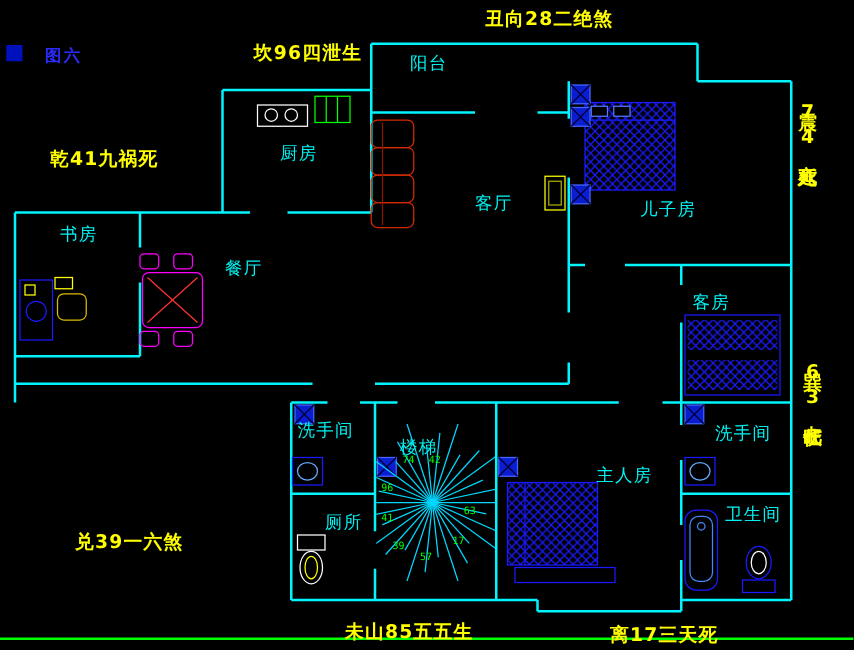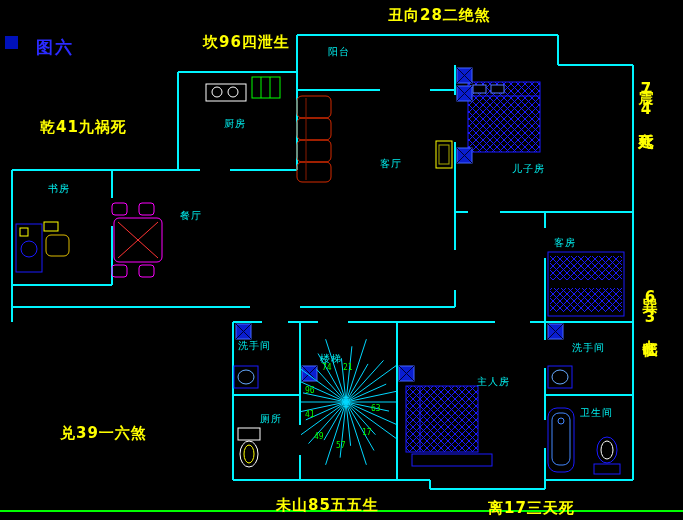--- a/index.html
+++ b/index.html
@@ -1,26 +1,26 @@
 <!DOCTYPE html>
 <html><head>
 <meta charset="utf-8">
 <style>
   html,body{margin:0;padding:0;background:#000;}
   #screen{
     position:relative;width:683px;height:520px;background:#000;overflow:hidden;
     font-family:"DejaVu Sans",sans-serif;
   }
   #plan{position:absolute;left:0;top:0;}
-  .lbl{position:absolute;color:#00f0f0;font-size:10px;line-height:12px;
+  .lbl{position:absolute;color:#00f0f0;font-size:14px;line-height:12px;
        letter-spacing:1px;white-space:nowrap;font-family:Liberation Serif, serif;}
   .fs{position:absolute;color:#ffff00;font-size:15px;font-weight:bold;
       letter-spacing:1px;white-space:nowrap;}
   .fs-v{writing-mode:vertical-rl;text-orientation:upright;letter-spacing:2px;}
-  .fig{position:absolute;color:#2b2bff;font-size:17px;font-weight:bold;letter-spacing:2px;}
+  .fig{position:absolute;color:#2b2bff;font-size:13px;font-weight:bold;letter-spacing:2px;}
   .sn{position:absolute;color:#00ff00;font-size:8px;line-height:9px;
       font-family:"DejaVu Sans Mono",monospace;white-space:nowrap;}
   .corner-mark{position:absolute;left:5px;top:36px;width:13px;height:13px;background:#0011bb;}
 </style>
 </head>
 <body>
 
 <div id="screen">
 
   <svg id="plan" width="683" height="520" viewBox="0 0 683 520">
@@ -256,21 +256,21 @@
   <div class="lbl" style="left:180px;top:210px">餐厅</div>
   <div class="lbl" style="left:554px;top:237px">客房</div>
   <div class="lbl" style="left:238px;top:340px">洗手间</div>
   <div class="lbl" style="left:260px;top:413px">厕所</div>
   <div class="lbl" style="left:320px;top:353px">楼梯</div>
   <div class="lbl" style="left:477px;top:376px">主人房</div>
   <div class="lbl" style="left:572px;top:342px">洗手间</div>
   <div class="lbl" style="left:580px;top:407px">卫生间</div>
 
   <div class="sn" style="left:322px;top:363px">74</div>
-  <div class="sn" style="left:343px;top:363px">21</div>
+  <div class="sn" style="left:343px;top:363px">42</div>
   <div class="sn" style="left:305px;top:386px">96</div>
   <div class="sn" style="left:305px;top:410px">41</div>
-  <div class="sn" style="left:314px;top:432px">49</div>
+  <div class="sn" style="left:314px;top:432px">39</div>
   <div class="sn" style="left:336px;top:441px">57</div>
   <div class="sn" style="left:362px;top:428px">17</div>
   <div class="sn" style="left:371px;top:404px">63</div>
 
 </div>
 
 </body></html>

